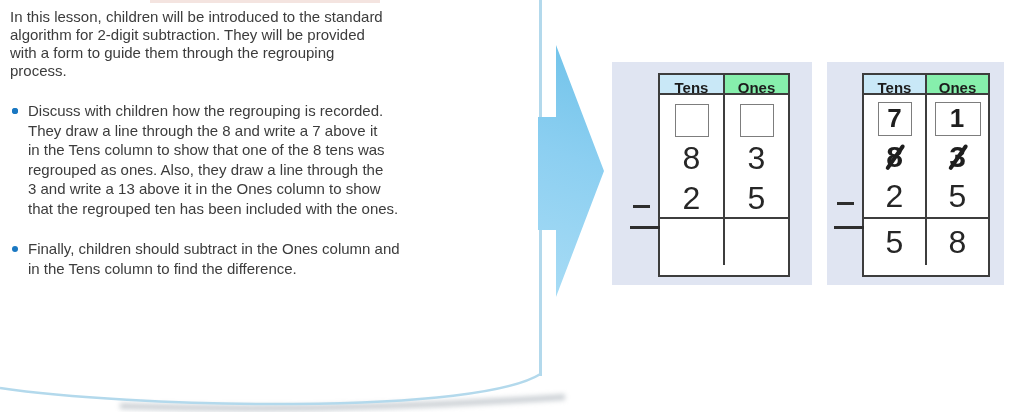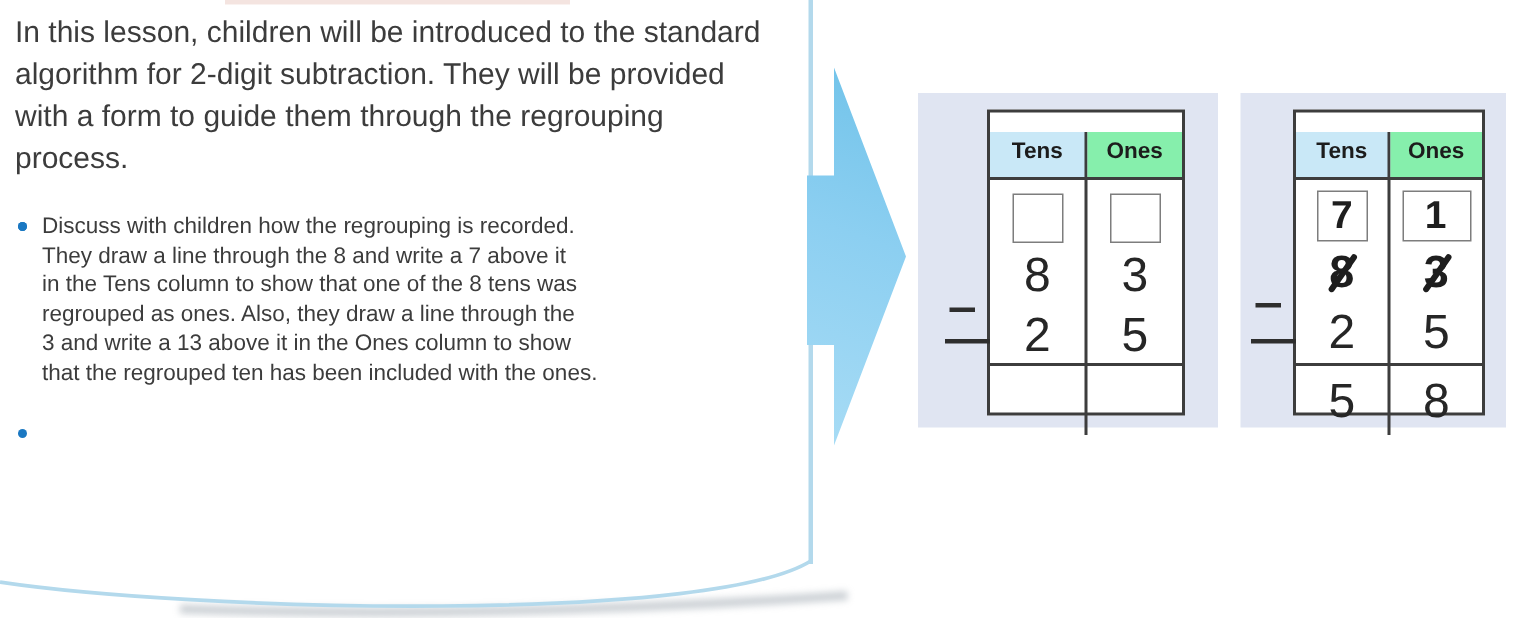--- a/index.html
+++ b/index.html
@@ -9,21 +9,21 @@
     background:#ffffff; overflow:hidden;
     font-family:"Liberation Sans", sans-serif;
   }
 
   
   .pink-sliver { position:absolute; left:150px; top:0; width:230px; height:3px;
     background:#eed6d0; opacity:.65; }
 
   
   .text-block { position:absolute; left:10px; top:8px; width:522px; color:#3c3c3c; }
-  .intro { font-size:20px; line-height:28px; white-space:pre-line; }
+  .intro { font-size:15px; line-height:18px; white-space:pre-line; }
   .bullets { list-style:none; }
   .bullet-item { position:relative; margin-top:21px; padding-left:18px;
     font-size:15px; line-height:19.5px; }
   .dot { position:absolute; left:2px; top:7px; width:6px; height:6px;
     border-radius:50%; background:#1a78c2; }
   .bullet-text { white-space:pre-line; }
 
   
   .edge-svg { position:absolute; left:0; top:0; width:1022px; height:412px;
     pointer-events:none; }
@@ -37,21 +37,21 @@
   
   .panel { position:absolute; top:62px; height:223px; background:#e0e5f2; }
   .panel.p1 { left:612px; width:200px; }
   .panel.p2 { left:827px; width:177px; }
 
   .wtable { position:absolute; top:11px; height:204px; background:#ffffff;
     border:2px solid #3d3d3d; }
   .p1 .wtable { left:46px; width:132px; }
   .p2 .wtable { left:35px; width:128px; }
 
-  .thead { display:flex; height:32px; border-bottom:2px solid #3d3d3d;margin-top:13px; }
+  .thead { display:flex; height:20px; border-bottom:2px solid #3d3d3d; }
   .th { flex:1; text-align:center; font-weight:bold; font-size:15px;
     line-height:25px; color:#1c1c1c; }
   .th.tens { background:#c9e8f7; border-right:2px solid #3d3d3d; }
   .th.ones { background:#86efac; }
 
   .tmain { display:flex; height:124px; border-bottom:2px solid #3d3d3d; }
   .tans  { display:flex; height:46px; }
   .tcol  { flex:1; display:flex; flex-direction:column; align-items:center; }
   .tcol.left { border-right:2px solid #3d3d3d; }
   .tans .tcol { justify-content:center; flex-direction:row; align-items:center; }
@@ -93,20 +93,22 @@
         <span class="dot"></span>
         <span class="bullet-text">Discuss with children how the regrouping is recorded.
 They draw a line through the 8 and write a 7 above it
 in the Tens column to show that one of the 8 tens was
 regrouped as ones. Also, they draw a line through the
 3 and write a 13 above it in the Ones column to show
 that the regrouped ten has been included with the ones.</span>
       </li>
       <li class="bullet-item">
         <span class="dot"></span>
+        <span class="bullet-text">Finally, children should subtract in the Ones column and
+in the Tens column to find the difference.</span>
       </li>
     </ul>
   </div>
 
   <svg class="edge-svg" viewBox="0 0 1022 412">
     <defs>
       <filter id="soft" x="-20%" y="-200%" width="140%" height="500%">
         <feGaussianBlur stdDeviation="2.6"></feGaussianBlur>
       </filter>
     </defs>

